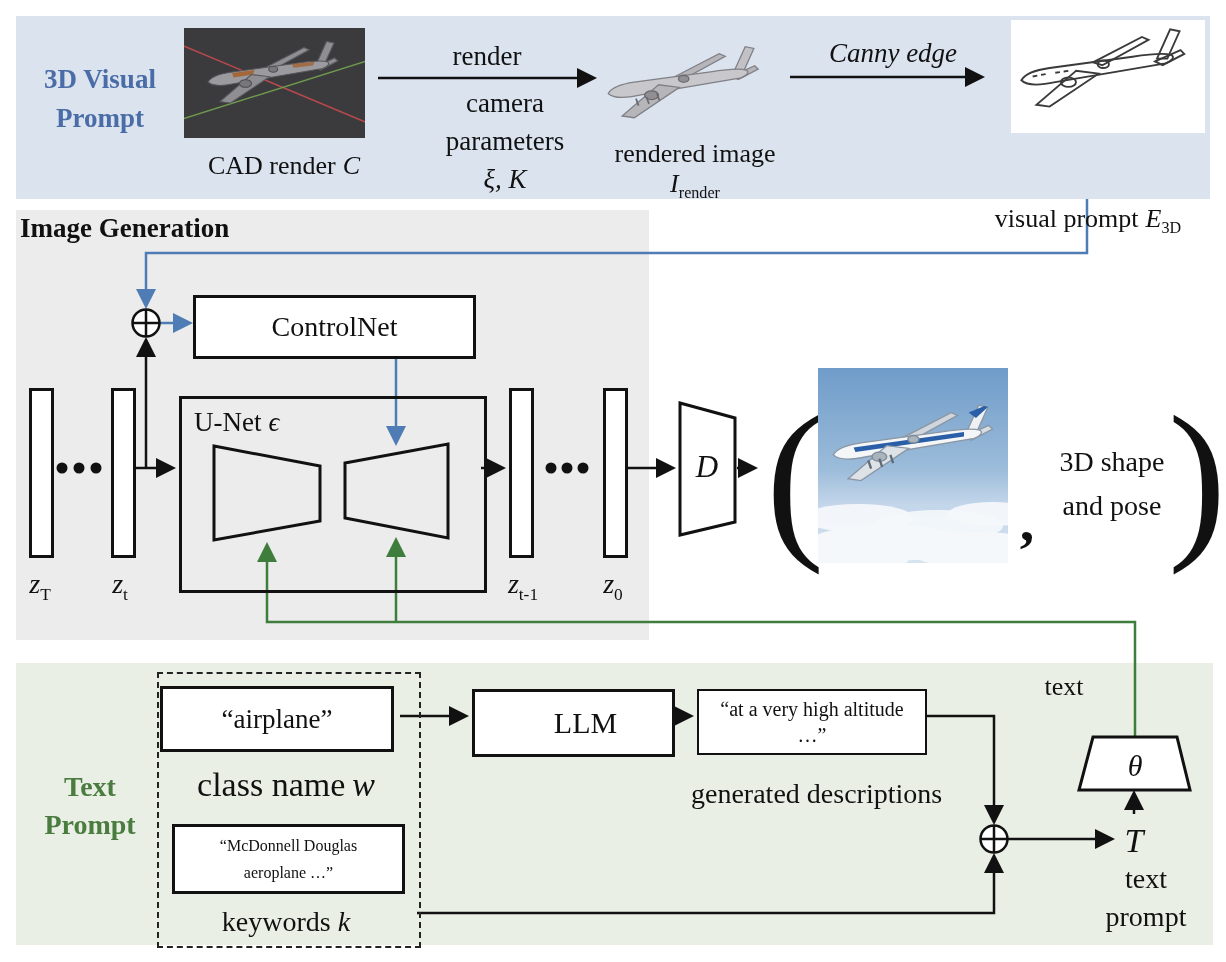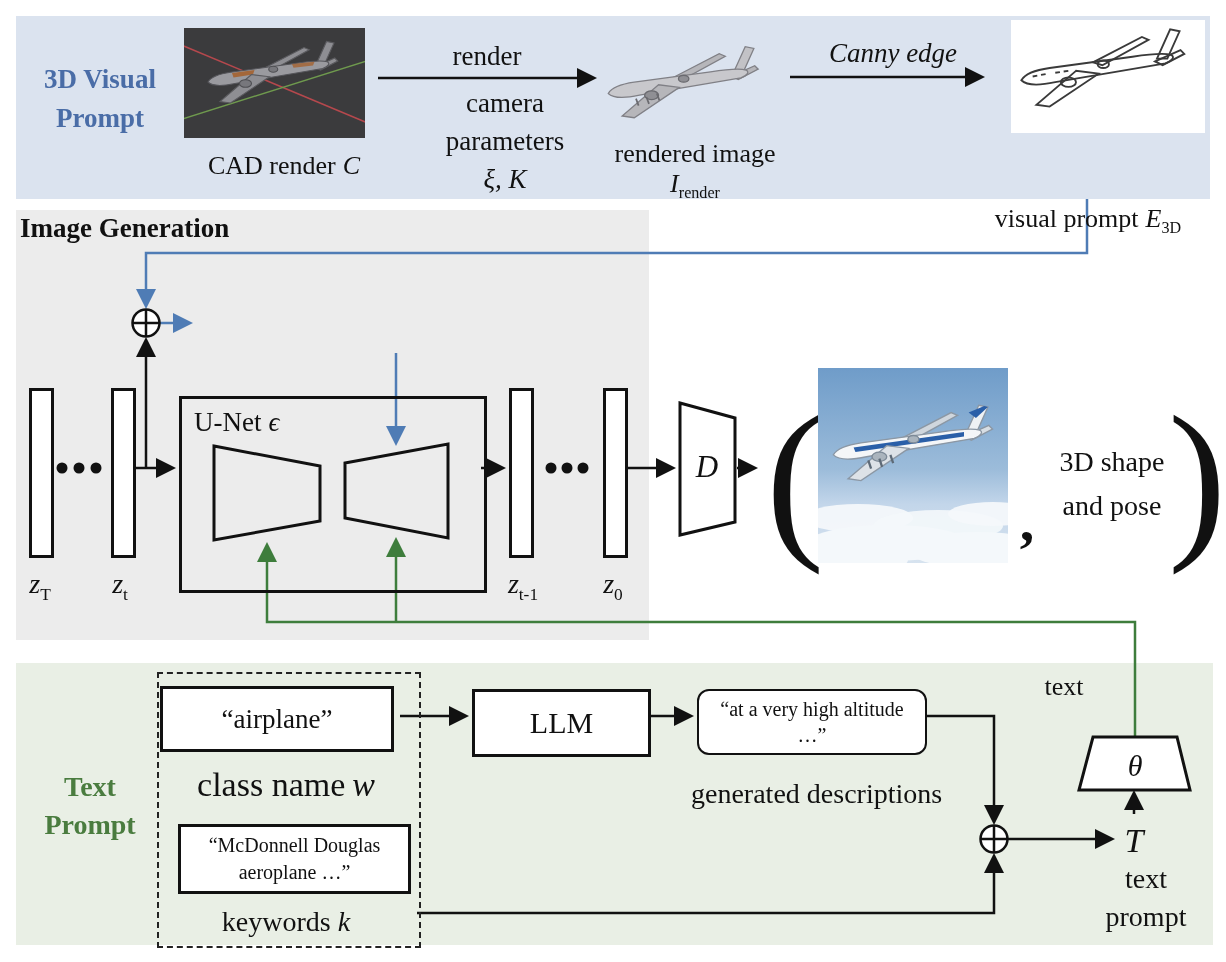--- a/index.html
+++ b/index.html
@@ -160,20 +160,23 @@
         <path d="M20,60 l16,-3 M44,56 l14,-2" stroke-dasharray="5,4"></path>
       </g>
     </svg>
   </div>
   <div class="lbl" style="left:958px;top:158px;width:260px;font-size:26px;margin-top:45px;">
     <span>visual prompt</span><i class="sym">E</i><sub>3D</sub>
   </div>
 
   <div class="lbl bold" style="left:20px;top:212px;font-size:27px;text-align:left;">Image Generation</div>
 
+  <div class="box" style="left:193px;top:295px;width:277px;height:58px;font-size:28px;">
+    <span>ControlNet</span>
+  </div>
 
   <div class="box" style="left:179px;top:374px;width:302px;height:191px;background:transparent;justify-content:flex-start;align-items:flex-start;margin-top:22px;">
     <div style="margin:8px 0 0 12px;font-size:27px;">
       <span>U-Net</span><i class="sym">ϵ</i>
     </div>
   </div>
 
   <div class="box" style="left:29px;top:388px;width:19px;height:164px;"></div>
   <div class="box" style="left:111px;top:388px;width:19px;height:164px;"></div>
   <div class="box" style="left:509px;top:388px;width:19px;height:164px;"></div>
@@ -235,33 +238,33 @@
 
   <div style="position:absolute;left:157px;top:672px;width:260px;height:272px;border:2px dashed #222;"></div>
 
   <div class="box" style="left:160px;top:686px;width:228px;height:60px;font-size:27px;">
     <span>“airplane”</span>
   </div>
   <div class="lbl" style="left:172px;top:764px;width:228px;font-size:34px;">
     <span>class name</span><i class="sym">w</i>
   </div>
 
-  <div class="box" style="left:172px;top:824px;width:227px;height:64px;font-size:20px;line-height:27px;margin-left:6px;">
+  <div class="box" style="left:172px;top:824px;width:227px;height:64px;font-size:16px;line-height:27px;">
     <div>“McDonnell Douglas</div>
     <div>aeroplane …”</div>
   </div>
   <div class="lbl" style="left:162px;top:904px;width:248px;font-size:28px;">
     <span>keywords</span><i class="sym">k</i>
   </div>
 
-  <div class="box" style="left:472px;top:689px;width:173px;height:62px;font-size:30px;">
+  <div class="box" style="left:472px;top:689px;width:173px;height:62px;font-size:30px;padding-left:24px;">
     <span>LLM</span>
   </div>
 
-  <div class="box" style="left:697px;top:689px;width:226px;height:62px;border-width:2px;font-size:20px;line-height:26px;border-radius:12px;">
+  <div class="box" style="left:697px;top:689px;width:226px;height:62px;border-width:2px;font-size:20px;line-height:26px;">
     <div>“at a very high altitude</div>
     <div>…”</div>
   </div>
   <div class="lbl" style="left:691px;top:776px;width:240px;font-size:28px;">generated descriptions</div>
 
   <div class="lbl" style="left:994px;top:670px;width:140px;font-size:26px;line-height:34px;">
     <div>text</div>
   </div>
   <div class="lbl" style="left:1113px;top:747px;width:44px;font-size:30px;"><i>θ</i></div>
 

